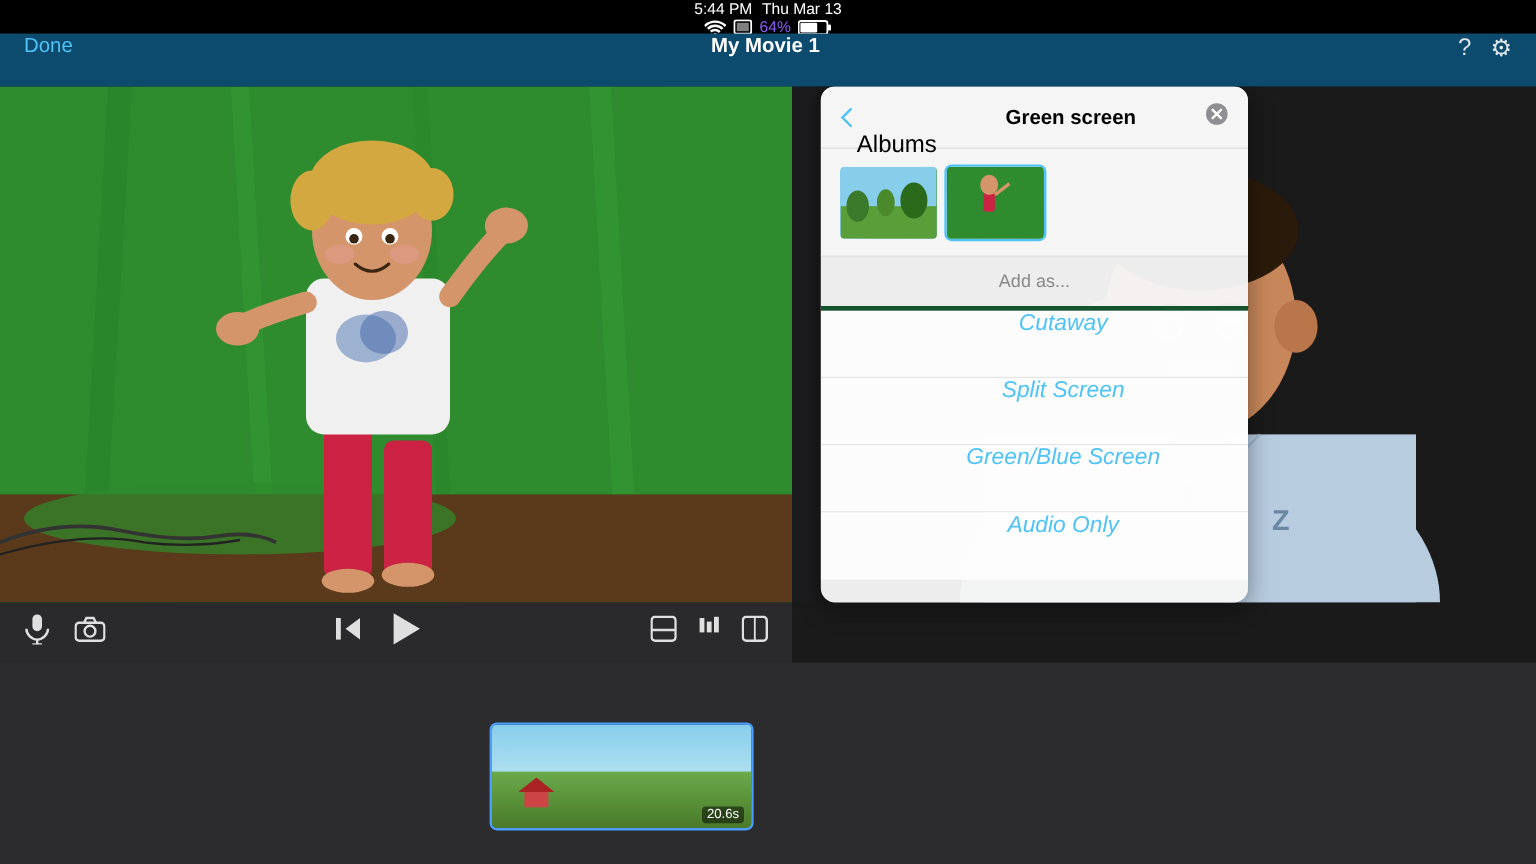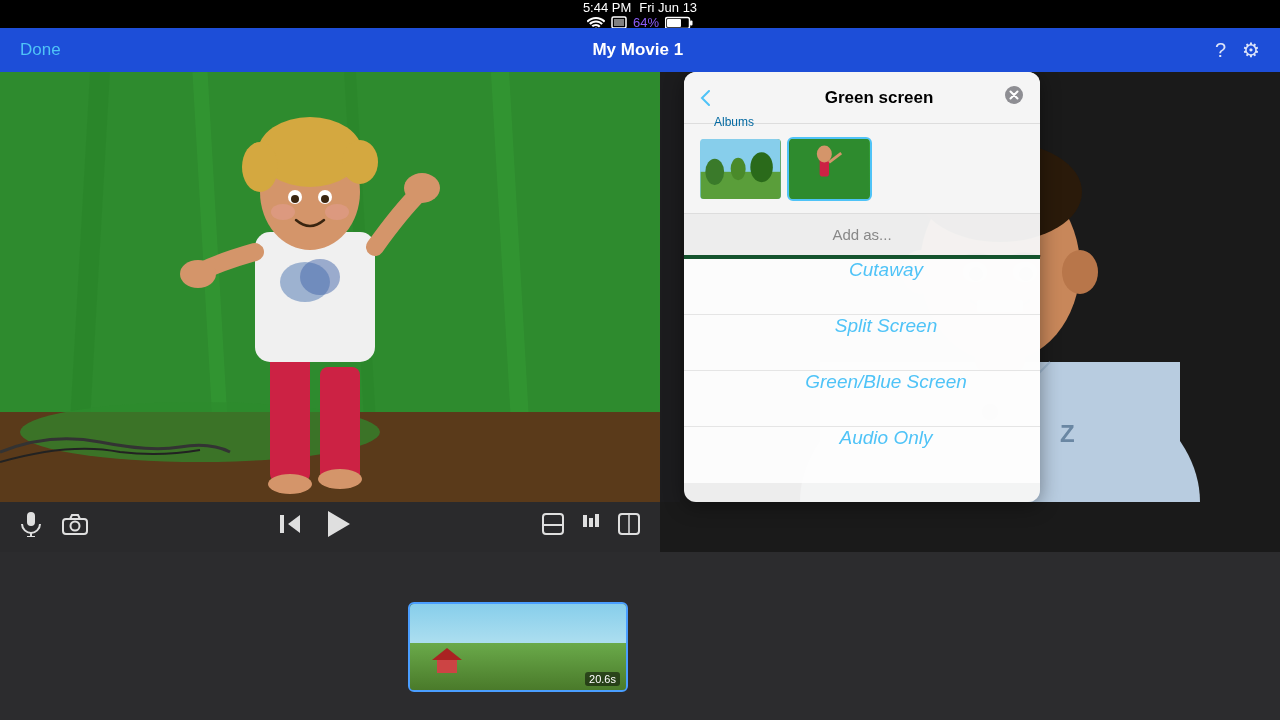--- a/index.html
+++ b/index.html
@@ -39,23 +39,23 @@
       gap: 6px;
       color: #8b5cf6;
       font-size: 13px;
     }
 
     
     .title-bar {
       position: absolute;
       top: 28px; left: 0; right: 0;
       height: 44px;
-      background: #1d4ed8;
-      display: flex;
-      align-items: center;
+      background: #0c4a6e;
+      display: flex;
+      align-items: flex-start;
       justify-content: space-between;
       padding: 0 20px;
       z-index: 100;
     }
     .title-bar-left button {
       background: none;
       border: none;
       color: #4fc3f7;
       font-size: 17px;
       cursor: pointer;
@@ -315,21 +315,21 @@
       height: 55%;
       background: linear-gradient(0deg, #4a7a2a 0%, #6aaa4a 100%);
     }
   </style>
 </head>
 <body>
 
 <div class="status-bar">
   <div class="status-bar-left">
     <span>5:44 PM</span>
-    <span>Fri Jun 13</span>
+    <span>Thu Mar 13</span>
   </div>
   <div class="status-bar-right">
 
     <svg width="18" height="14" viewBox="0 0 18 14" fill="white">
       <path d="M9 11.5a1.5 1.5 0 1 1 0 3 1.5 1.5 0 0 1 0-3zm0-3.5c1.8 0 3.4.8 4.5 2l-1.5 1.5A4.5 4.5 0 0 0 9 10a4.5 4.5 0 0 0-3 1.1L4.5 9.6C5.6 8.8 7.2 8 9 8zm0-3.5c2.7 0 5.1 1.1 6.9 2.9L14.4 8.8A7.5 7.5 0 0 0 9 6.5a7.5 7.5 0 0 0-5.3 2.2L2.1 7.3C3.9 5.5 6.3 4.5 9 4.5zM9 1c3.7 0 7 1.5 9.4 3.9l-1.5 1.5A11.5 11.5 0 0 0 9 3a11.5 11.5 0 0 0-8.1 3.5L-.5 4.9C2 2.5 5.3 1 9 1z"></path>
     </svg>
 
     <svg width="16" height="14" viewBox="0 0 16 14" fill="white">
       <rect x="1" y="1" width="14" height="11" rx="1.5" ry="1.5" fill="none" stroke="white" stroke-width="1.5"></rect>
       <rect x="3" y="3" width="10" height="7" fill="white" opacity="0.5"></rect>
@@ -530,21 +530,21 @@
   </div>
 </div>
 
 <div class="panel">
 
   <div class="panel-header">
     <div class="panel-header-left">
       <svg width="10" height="16" viewBox="0 0 10 16">
         <path d="M9 1 L2 8 L9 15" stroke="#4fc3f7" stroke-width="2" fill="none" stroke-linecap="round"></path>
       </svg>
-      <span style="color:#0369a1;font-size:12px;margin-top:48px;">Albums</span>
+      <span style="color:#000000;font-size:20px;margin-top:48px;">Albums</span>
     </div>
     <div class="panel-header-title">Green screen</div>
     <button class="panel-header-close">
       <svg width="20" height="20" viewBox="0 0 20 20">
         <circle cx="10" cy="10" r="9" fill="#8e8e93"></circle>
         <path d="M6.5 6.5 L13.5 13.5 M13.5 6.5 L6.5 13.5" stroke="white" stroke-width="2" stroke-linecap="round"></path>
       </svg>
     </button>
   </div>
 

